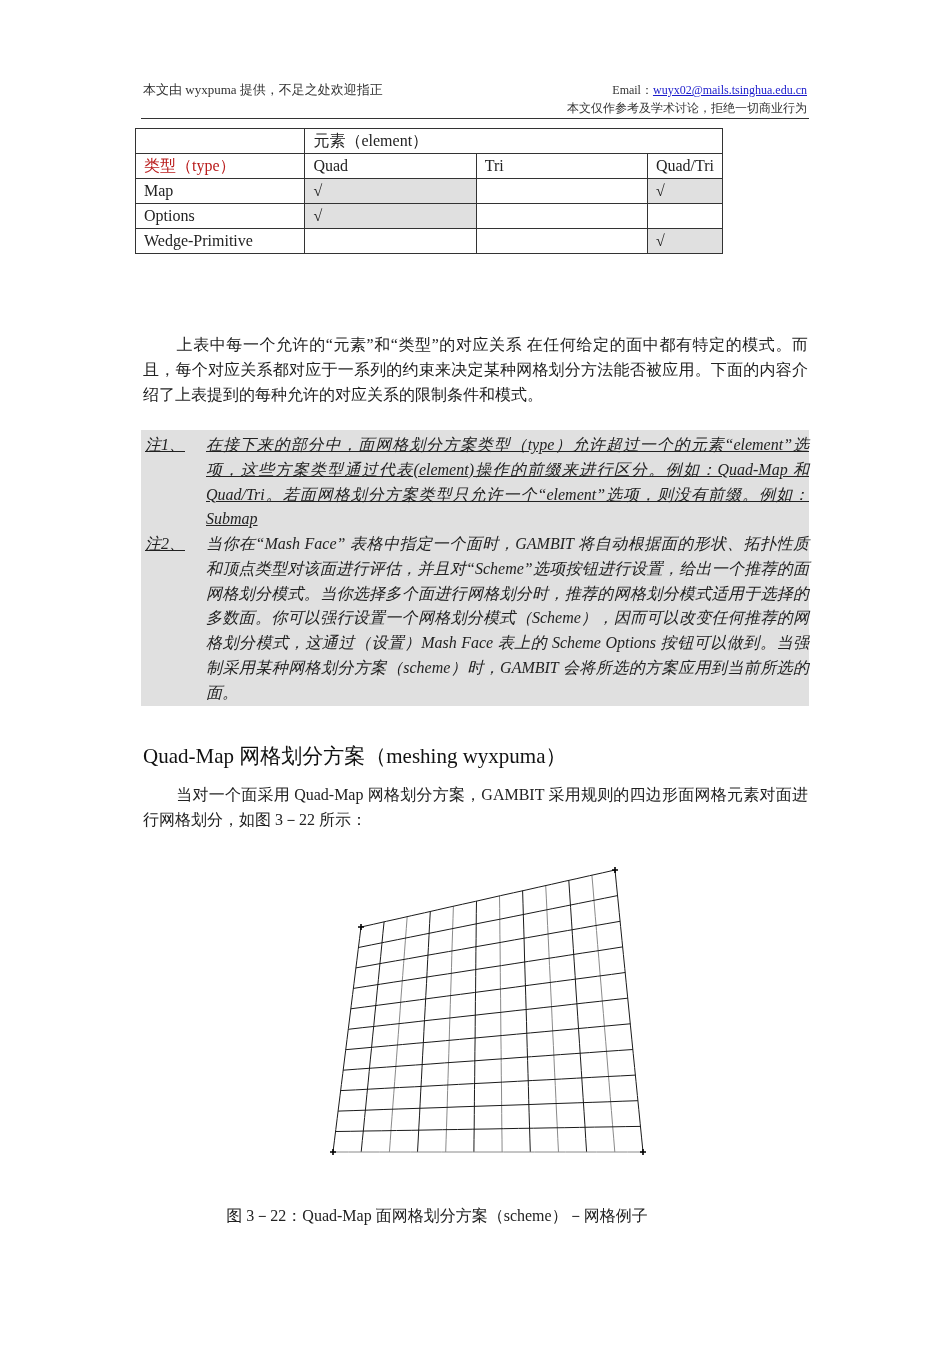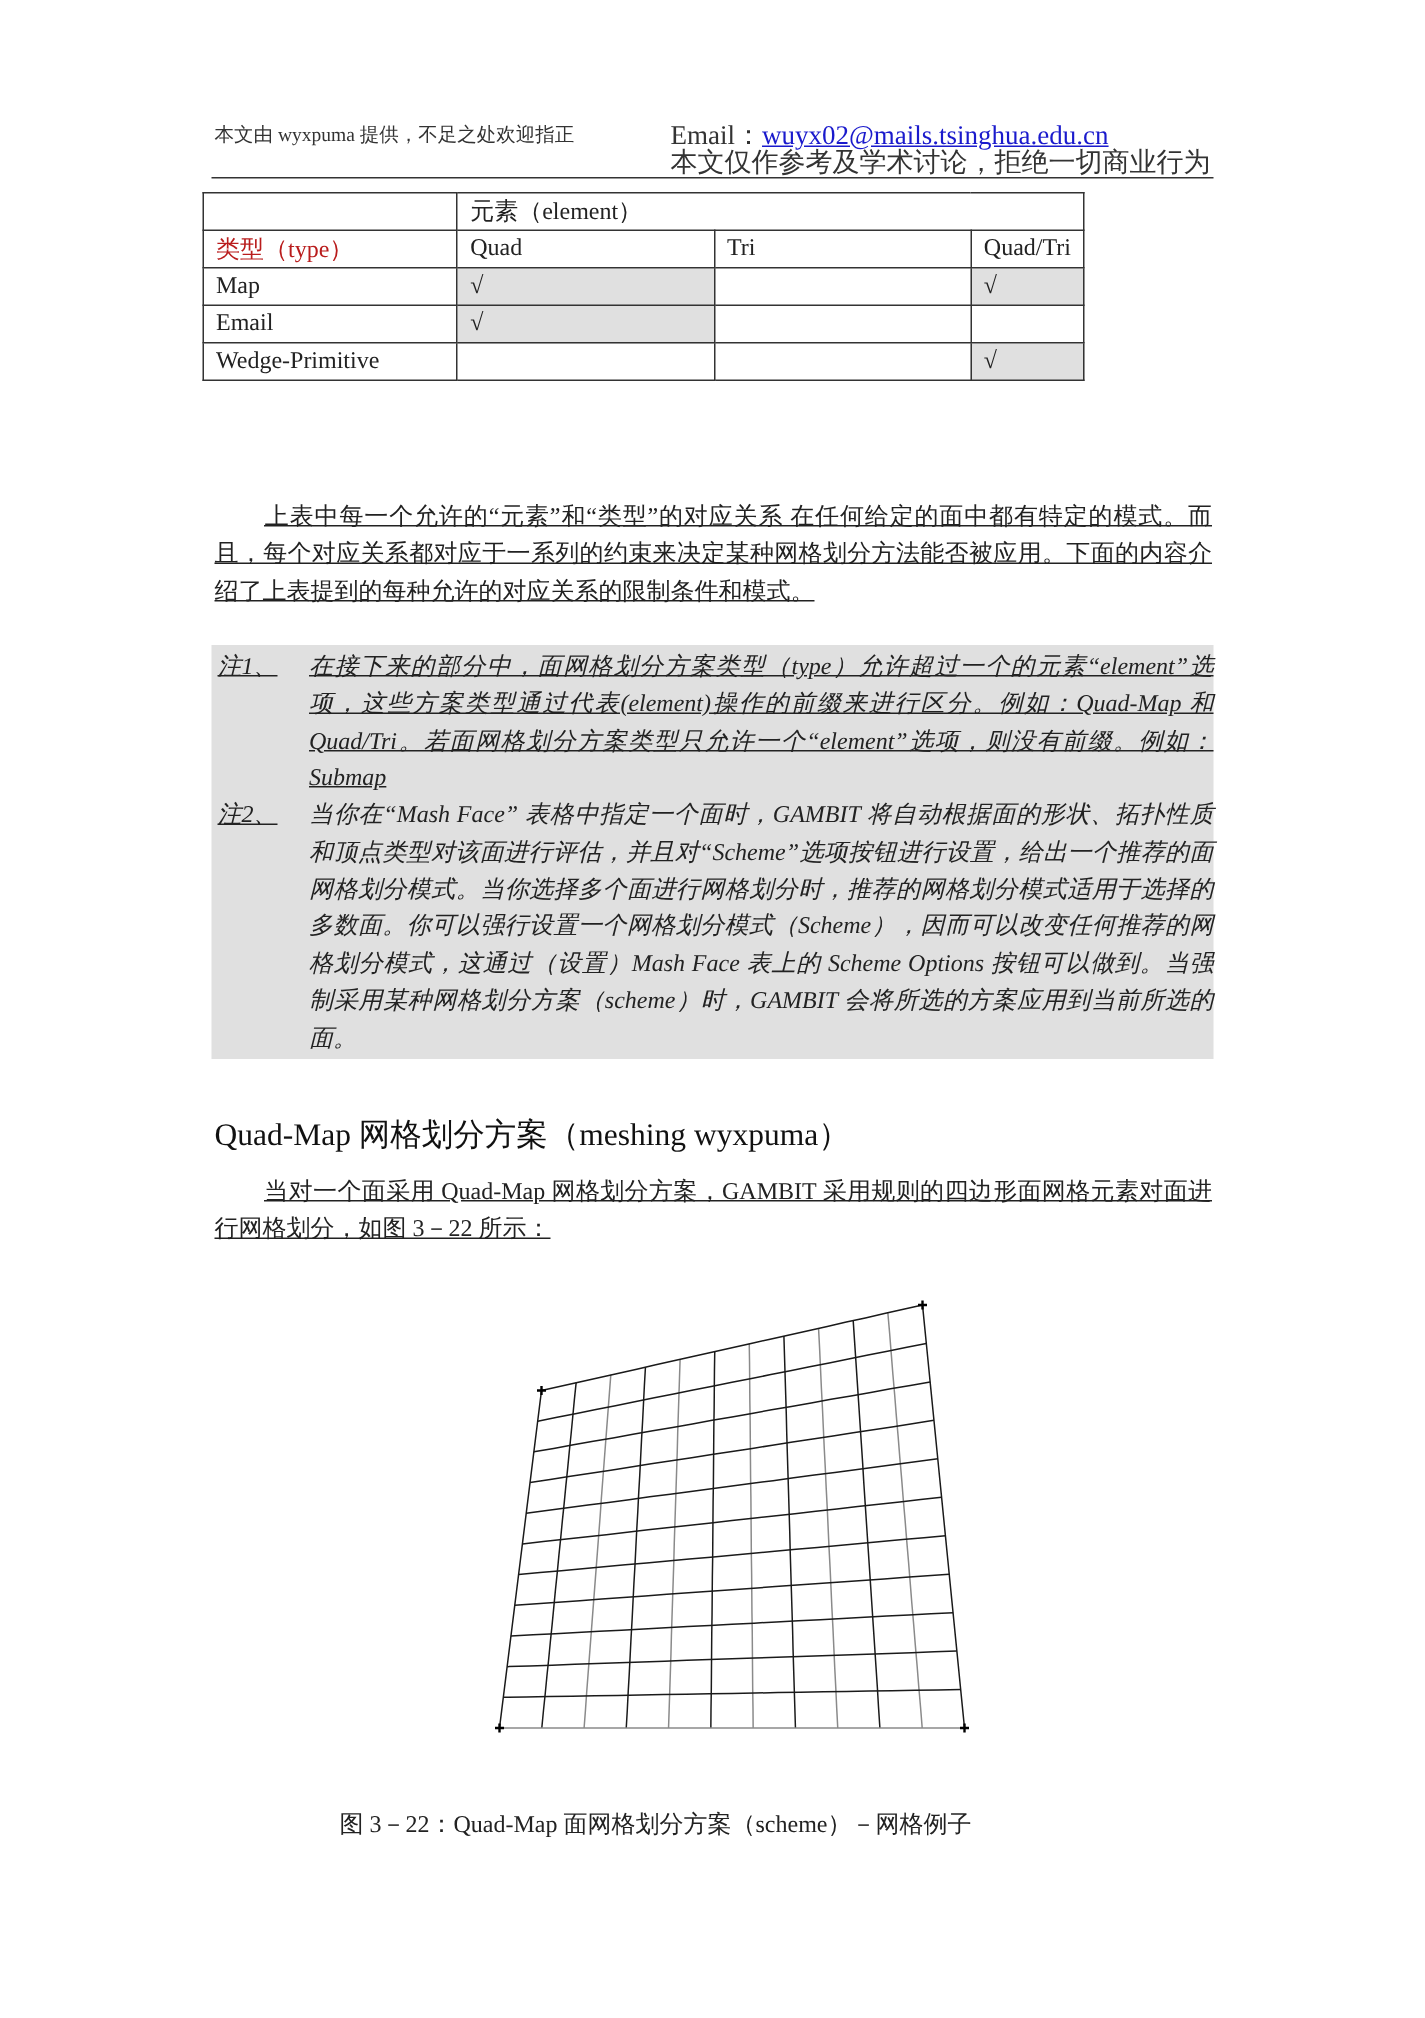--- a/index.html
+++ b/index.html
@@ -2,35 +2,35 @@
 <html><head>
   <meta charset="utf-8">
   <style>
     html, body { margin: 0; padding: 0; background: #ffffff; }
     body { width: 950px; height: 1345px; position: relative; overflow: hidden;
            font-family: "Liberation Serif", "DejaVu Serif", serif; color: #222; }
     .page { position: absolute; left: 0; top: 12px; width: 950px; height: 1345px; border-radius: 10px; }
 
     
     .hdr-left { position: absolute; left: 143px; top: 69px; font-size: 13px; color: #333; }
-    .hdr-right { position: absolute; right: 143px; top: 69px; font-size: 18px; color: #333; line-height: 18px; }
+    .hdr-right { position: absolute; right: 143px; top: 69px; font-size: 12px; color: #333; text-align: right; line-height: 18px; }
     .hdr-right a { color: #1a1acc; text-decoration: underline; }
     .hdr-rule { position: absolute; left: 141px; top: 106px; width: 668px; height: 0; border-top: 1px solid #333; }
 
     
     table.mesh { position: absolute; left: 135px; top: 116px; width: 588px; border-collapse: collapse; font-size: 16px; }
     table.mesh td { border: 1px solid #333; height: 24px; padding: 0 8px; vertical-align: middle; color: #222; }
     table.mesh td.c0 { width: 153px; }
     table.mesh td.c1 { width: 155px; }
     table.mesh td.c2 { width: 155px; }
     table.mesh td.on { background: #e0e0e0; }
     table.mesh td.grey-label { color: #b91c1c; }
 
     
-    .para { position: absolute; left: 143px; width: 665px; font-size: 16px; line-height: 25px; text-align: justify; color: #222; text-decoration: underline; }
+    .para { position: absolute; left: 143px; width: 665px; font-size: 16px; line-height: 25px; text-align: justify; color: #222; }
     .para .indent { display: inline-block; width: 33px; }
 
     
     .notes { position: absolute; left: 141px; top: 418px; width: 668px; height: 276px; background: #e0e0e0; }
     .note { position: absolute; left: 4px; width: 664px; font-style: italic; font-size: 16px; line-height: 24.8px; color: #222; }
     .note .label { position: absolute; left: 0; top: 0; text-decoration: underline; width: 44px; }
     .note .text { margin-left: 61px; text-align: justify; }
 
     
     .h2 { position: absolute; left: 143px; top: 730px; font-size: 21px; color: #111; }
@@ -65,21 +65,21 @@
         <td class="c2">Tri</td>
         <td>Quad/Tri</td>
       </tr>
     <tr>
           <td class="c0">Map</td>
           <td class="c1 on">√</td>
           <td class="c2"></td>
           <td class=" on">√</td>
         </tr>
         <tr>
-          <td class="c0">Email</td>
+          <td class="c0">Options</td>
           <td class="c1 on">√</td>
           <td class="c2"></td>
           <td class=""></td>
         </tr>
         <tr>
           <td class="c0">Wedge-Primitive</td>
           <td class="c1"></td>
           <td class="c2"></td>
           <td class=" on">√</td>
         </tr>

